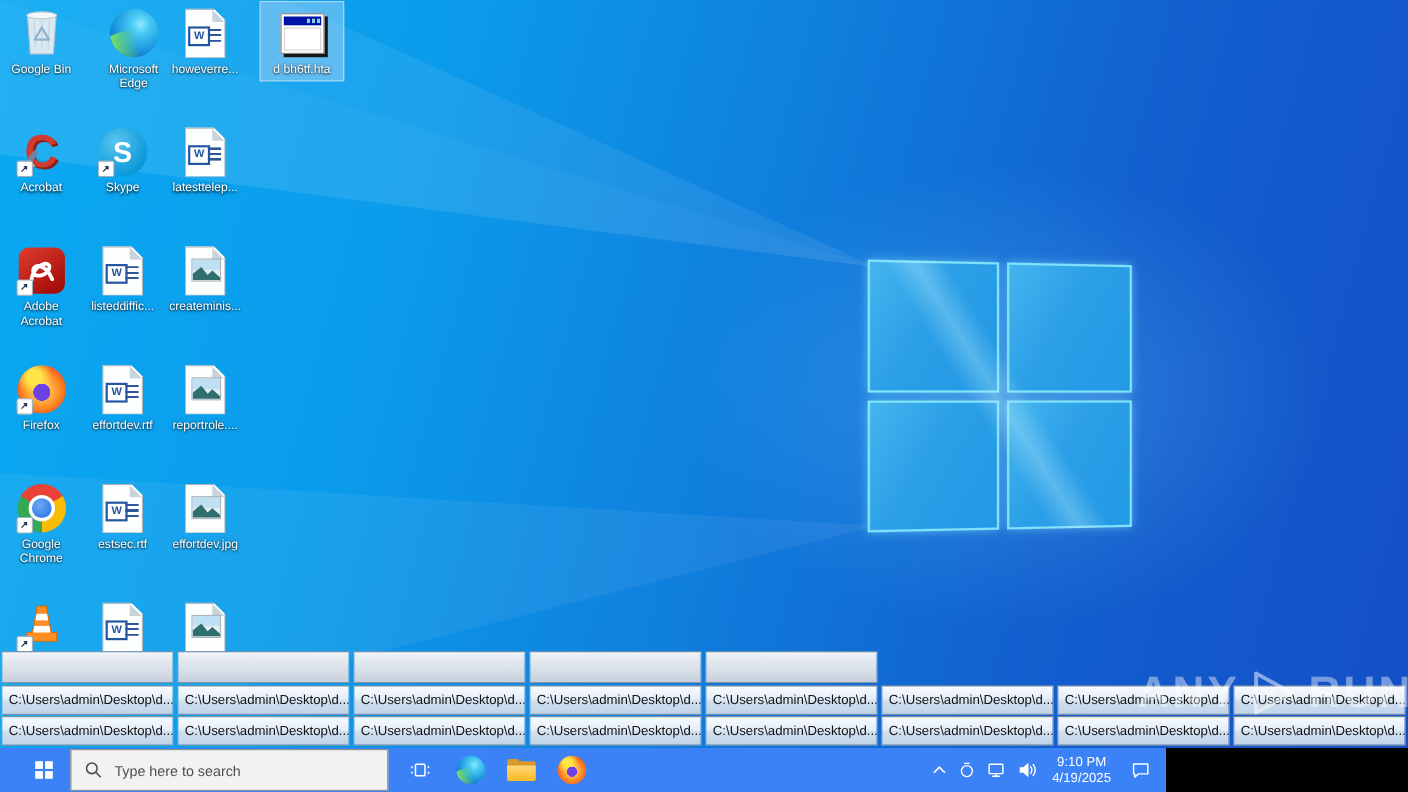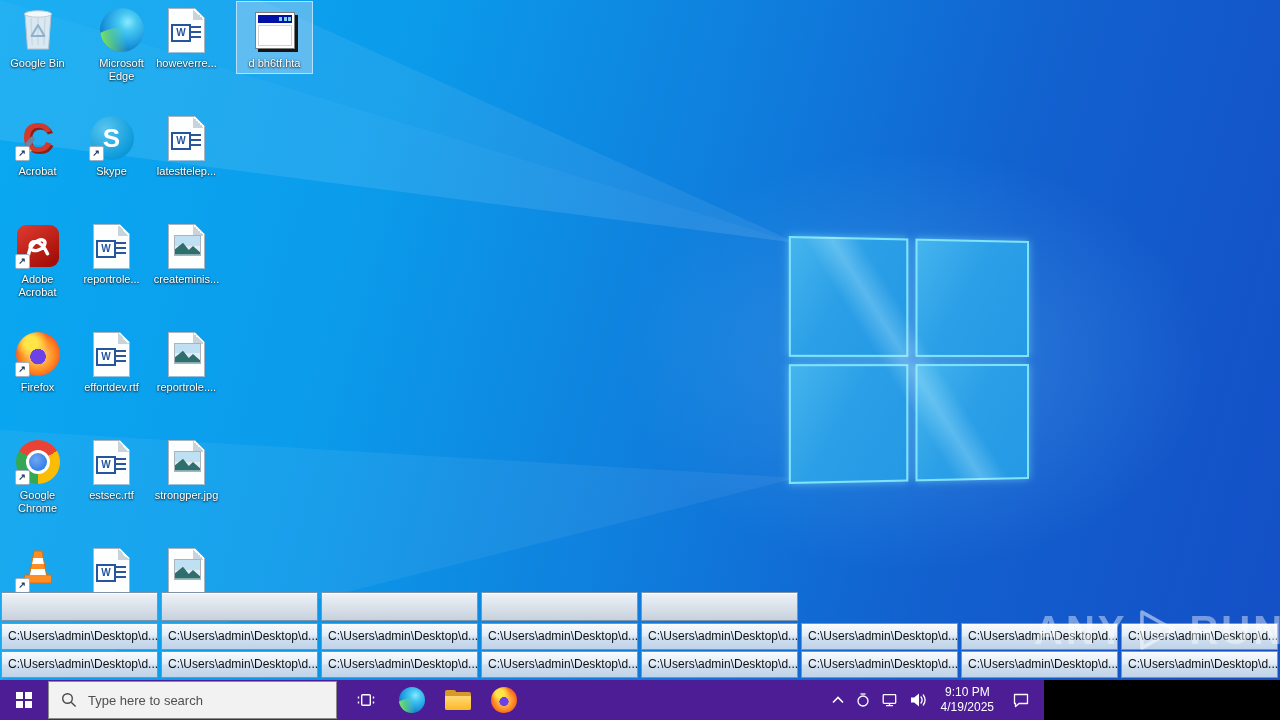--- a/index.html
+++ b/index.html
@@ -99,22 +99,22 @@
     background:linear-gradient(to bottom,#f8fbfe 0%,#e3edf8 45%,#cfdff0 55%,#c0d3e8 100%);
     border:1px solid #7f93a8;box-shadow:inset 0 1px 0 rgba(255,255,255,.9);
     font-size:12px;line-height:24px;color:#111;padding:0 6px;white-space:nowrap;overflow:hidden;}
   .wbar.blank{height:29px;background:linear-gradient(to bottom,#eff3f8,#c7d1dd);}
 
   
   .wm{position:absolute;left:1034px;top:604px;z-index:20;display:flex;align-items:center;gap:6px;
     color:rgba(255,255,255,.42);font-weight:bold;font-size:40px;letter-spacing:3px;pointer-events:none;}
 
   
-  .taskbar{position:absolute;left:0;bottom:0;width:1044px;height:40px;background:#4c1d95;
-    z-index:30;display:flex;align-items:center;}
+  .taskbar{position:absolute;left:0;bottom:0;width:1044px;height:40px;background:#3b82f6;
+    z-index:30;display:flex;align-items:center;padding-left:16px;}
   .tb-start{width:48px;height:40px;display:flex;align-items:center;justify-content:center;}
   .flag{width:16px;height:16px;
     background:
       linear-gradient(#fff,#fff) 0 0/7px 7px no-repeat,
       linear-gradient(#fff,#fff) 9px 0/7px 7px no-repeat,
       linear-gradient(#fff,#fff) 0 9px/7px 7px no-repeat,
       linear-gradient(#fff,#fff) 9px 9px/7px 7px no-repeat;}
   .searchbox{width:289px;height:38px;box-sizing:border-box;background:#f2f2f2;border:1px solid #8a8a8a;
     display:flex;align-items:center;gap:9px;padding:0 12px;}
   .searchbox input{flex:1;border:none;background:transparent;outline:none;font-size:13px;color:#333;
@@ -238,21 +238,21 @@
     </div>
 
     <div class="cell" style="left:74px;top:218px">
       <div class="slot">
           <span class="ig word">
         <span class="fold"></span>
             <span class="wbox"></span>
             <span class="dlines"></span>
           </span>
         </div>
-      <div class="lbl">reportrole...</div>
+      <div class="lbl">listeddiffic...</div>
     </div>
 
     <div class="cell" style="left:149px;top:218px">
       <div class="slot">
           <span class="ig img">
         <span class="fold"></span>
             <span class="thumb"></span>
           </span>
         </div>
       <div class="lbl">createminis...</div>
@@ -306,21 +306,21 @@
       <div class="lbl">estsec.rtf</div>
     </div>
 
     <div class="cell" style="left:149px;top:434px">
       <div class="slot">
           <span class="ig img">
         <span class="fold"></span>
             <span class="thumb"></span>
           </span>
         </div>
-      <div class="lbl">strongper.jpg</div>
+      <div class="lbl">effortdev.jpg</div>
     </div>
 
     <div class="cell" style="left:0;top:542px">
       <div class="slot">
           <span class="ig">
         <svg width="44" height="44" viewBox="0 0 44 44">
           <defs>
                 <clipPath id="cone">
                   <path d="M18 5 h8 l4.5 24 h5 v8 H8.5 v-8 h5 Z"></path>
                 </clipPath>

